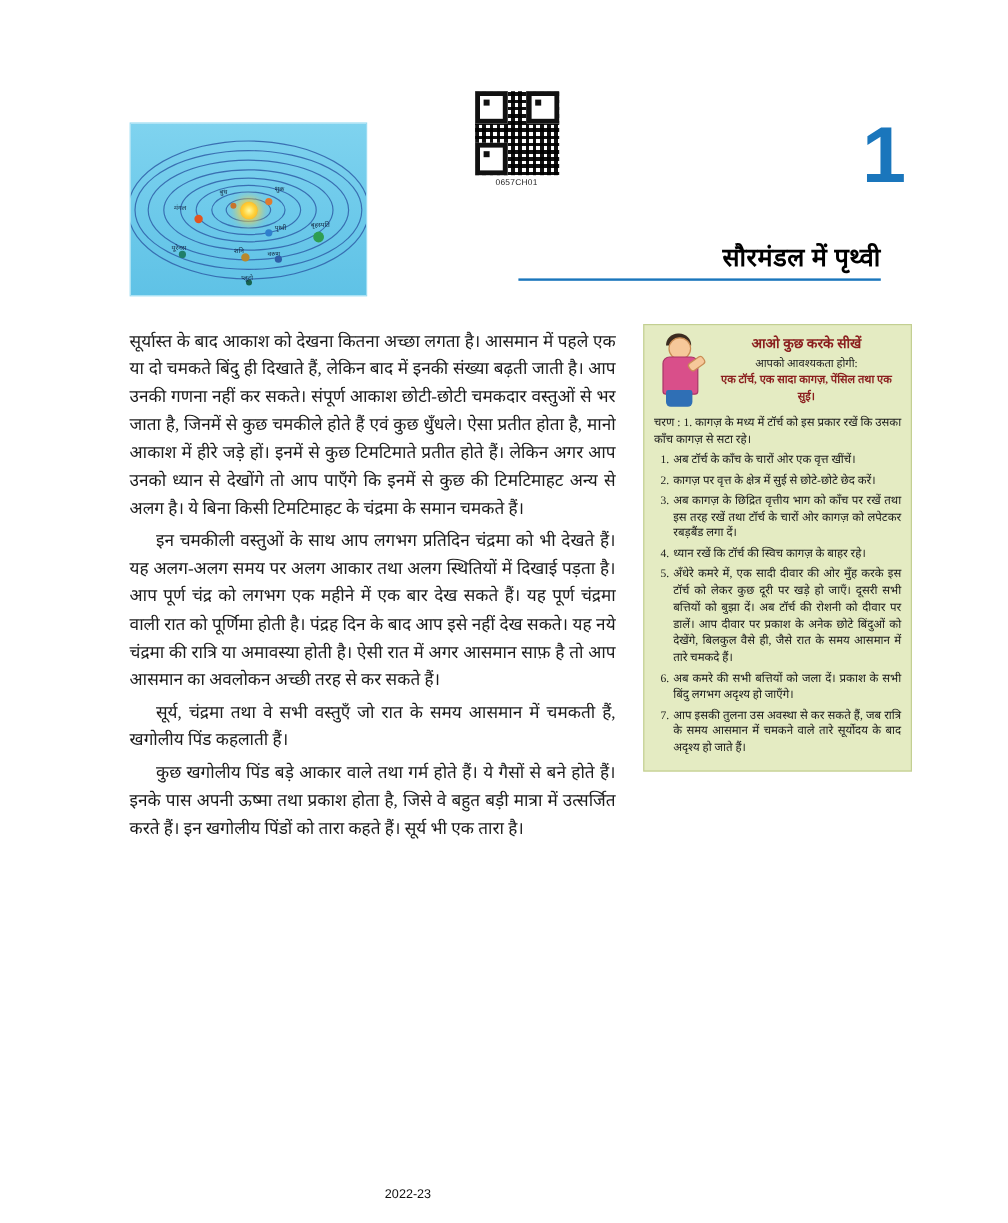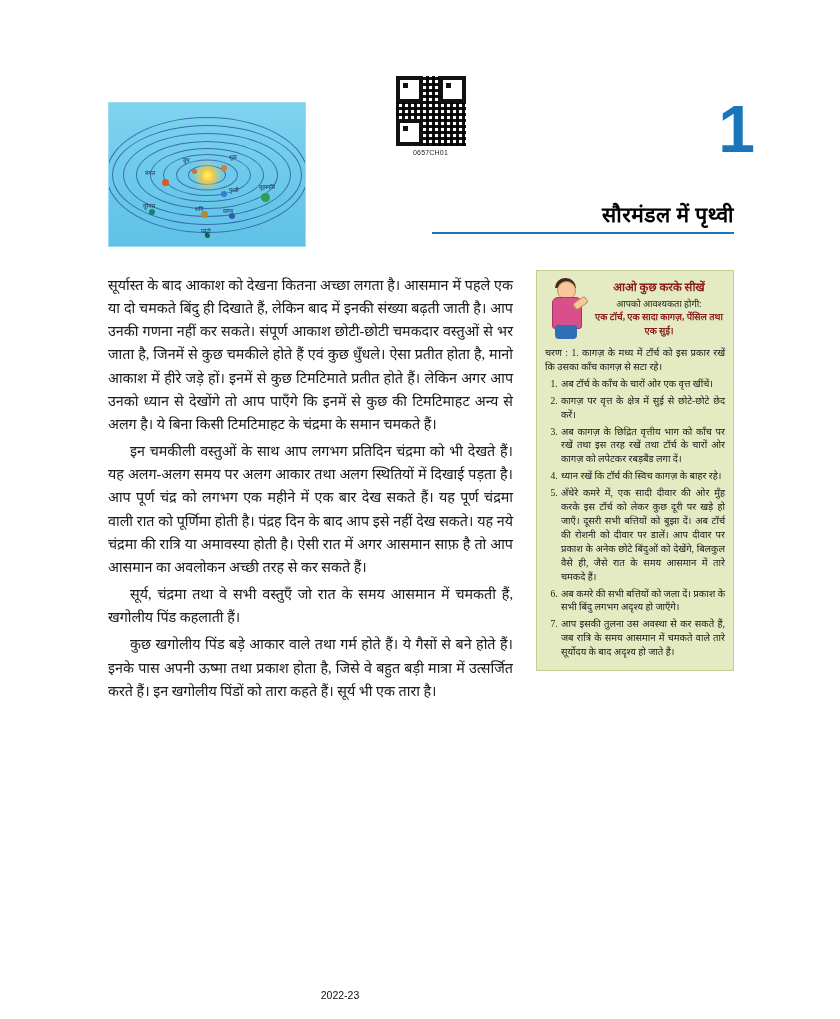--- a/index.html
+++ b/index.html
@@ -183,21 +183,21 @@
   }
   .main-col p.first {
     text-indent: 0;
   }
 
   
   .activity-box {
     position: absolute;
     left: 536px;
     top: 8px;
-    width: 198px;
+    width: 224px;
     background: #e4ebc2;
     border: 1px solid #c3cf92;
     padding: 6px 8px 8px 8px;
     box-sizing: border-box;
     font-size: 9.6px;
     line-height: 1.45;
   }
   .activity-head {
     display: flex;
     gap: 4px;
@@ -387,20 +387,20 @@
         </div>
       </div>
       <div class="activity-intro">चरण : 1. कागज़ के मध्य में टॉर्च को इस प्रकार रखें कि उसका काँच कागज़ से सटा रहे।</div>
       <ol class="activity-steps">
         <li>अब टॉर्च के काँच के चारों ओर एक वृत्त खींचें।</li>
         <li>कागज़ पर वृत्त के क्षेत्र में सुई से छोटे-छोटे छेद करें।</li>
         <li>अब कागज़ के छिद्रित वृत्तीय भाग को काँच पर रखें तथा इस तरह रखें तथा टॉर्च के चारों ओर कागज़ को लपेटकर रबड़बैंड लगा दें।</li>
         <li>ध्यान रखें कि टॉर्च की स्विच कागज़ के बाहर रहे।</li>
         <li>अँधेरे कमरे में, एक सादी दीवार की ओर मुँह करके इस टॉर्च को लेकर कुछ दूरी पर खड़े हो जाएँ। दूसरी सभी बत्तियों को बुझा दें। अब टॉर्च की रोशनी को दीवार पर डालें। आप दीवार पर प्रकाश के अनेक छोटे बिंदुओं को देखेंगे, बिलकुल वैसे ही, जैसे रात के समय आसमान में तारे चमकदे हैं।</li>
         <li>अब कमरे की सभी बत्तियों को जला दें। प्रकाश के सभी बिंदु लगभग अदृश्य हो जाएँगे।</li>
-        <li>आप इसकी तुलना उस अवस्था से कर सकते हैं, जब रात्रि के समय आसमान में चमकते वाले तारे सूर्योदय के बाद अदृश्य हो जाते हैं।</li>
+        <li>आप इसकी तुलना उस अवस्था से कर सकते हैं, जब रात्रि के समय आसमान में चमकने वाले तारे सूर्योदय के बाद अदृश्य हो जाते हैं।</li>
       </ol>
     </aside>
   </div>
 
   <div class="footer">2022-23</div>
 
 </div>
 
 </body></html>

